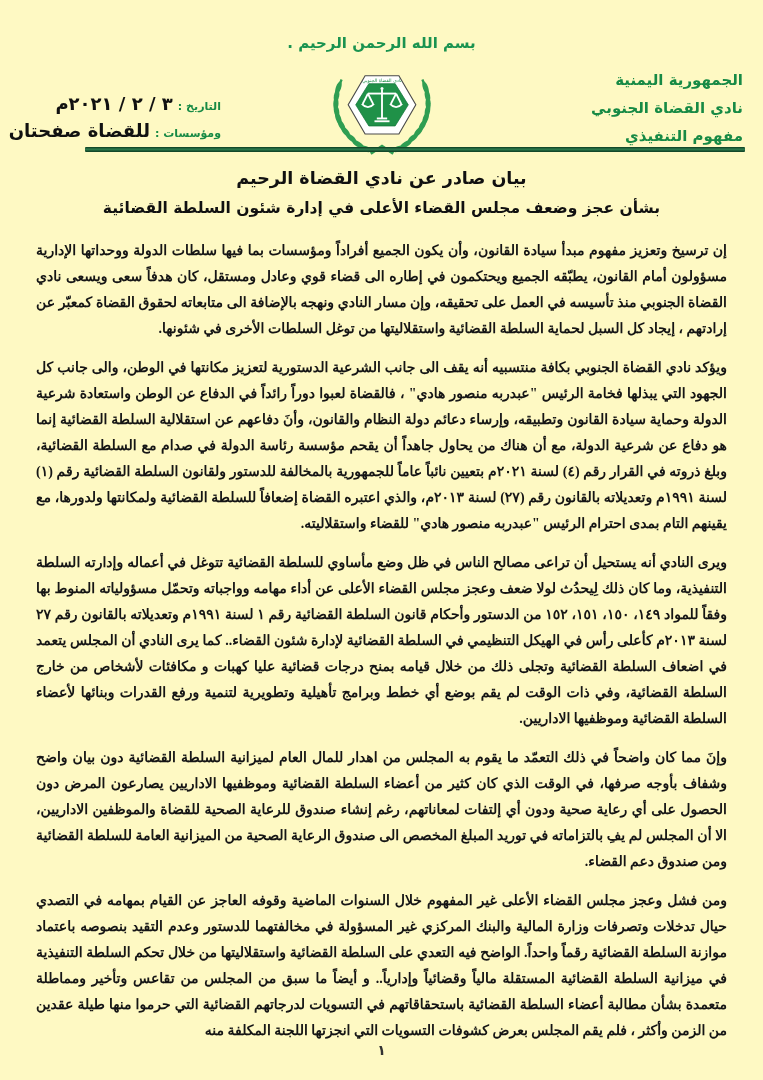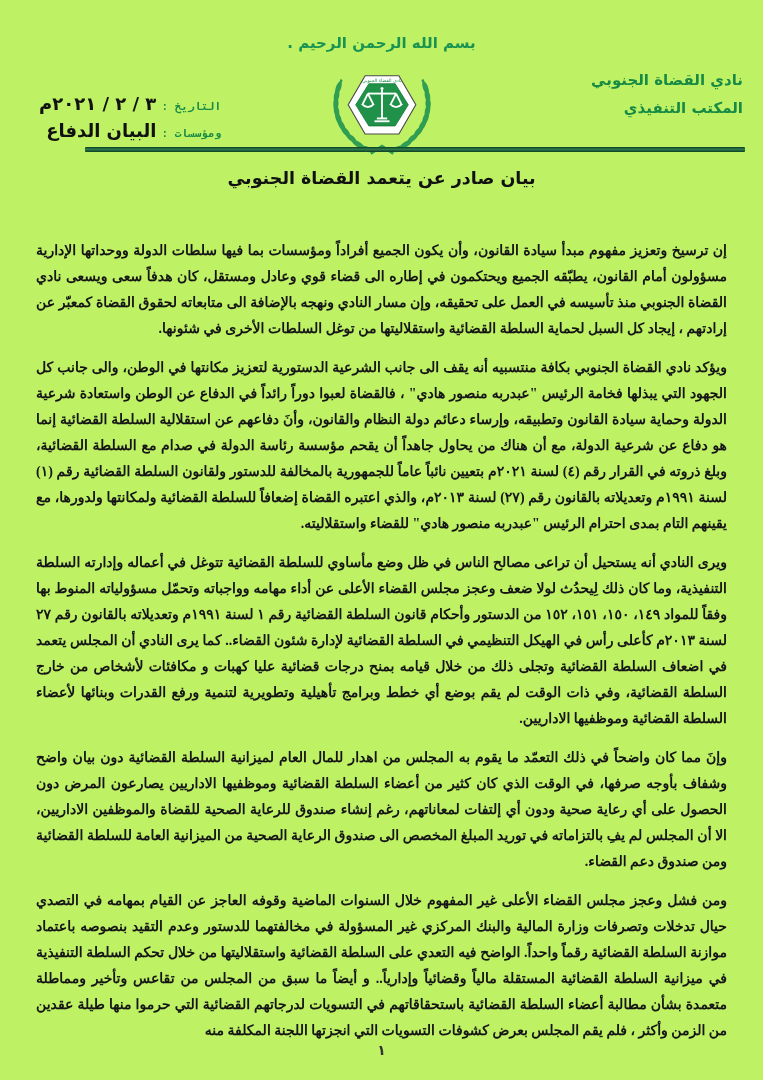--- a/index.html
+++ b/index.html
@@ -1,20 +1,20 @@
 <!DOCTYPE html>
 <html lang="ar" dir="rtl"><head>
 <meta charset="utf-8">
 <style>
   html,body{margin:0;padding:0;background:#e8e8e8;}
   .page{
     position:relative;
     width:763px;height:1080px;
     margin:0 auto;
-    background:#bef264;
+    background:#fef9c3;
     font-family:"DejaVu Sans",sans-serif;
     direction:rtl;
     overflow:hidden;
     color:#1a1a1a;
   }
   
   .bismillah{
     position:absolute;top:34px;left:0;right:0;
     text-align:center;
     color:#1a9350;font-weight:bold;font-size:15px;
@@ -24,21 +24,21 @@
     text-align:right;
     color:#178a45;font-weight:bold;font-size:15px;
     line-height:28px;
   }
   .meta-block{
     position:absolute;top:92px;left:26px;width:195px;
     direction:rtl;text-align:right;
     line-height:24px;
   }
   .meta-row{white-space:nowrap;}
-  .meta-label{color:#178a45;font-weight:bold;font-size:11px;font-family:Liberation Mono, monospace;}
+  .meta-label{color:#178a45;font-weight:bold;font-size:11px;}
   .meta-value{color:#111;font-weight:bold;font-size:18px;}
   .logo-wrap{
     position:absolute;top:56px;left:50%;
     transform:translateX(-50%);
     width:128px;height:108px;
   }
   .separator{
     position:absolute;top:147px;left:85px;width:660px;height:5px;
     background:linear-gradient(to bottom,#0d3c21 0%,#2e7d4e 45%,#0d3c21 100%);
     border-radius:1px;
@@ -68,22 +68,23 @@
   }
 </style>
 </head>
 <body>
 
 <div class="page">
 
   <div class="bismillah">بسم الله الرحمن الرحيم .</div>
 
   <div class="org-block">
+    <div>الجمهورية اليمنية</div>
     <div>نادي القضاة الجنوبي</div>
-    <div>المكتب التنفيذي</div>
+    <div>مفهوم التنفيذي</div>
   </div>
 
   <div class="logo-wrap">
     <svg viewBox="0 0 130 115" width="128" height="108">
 
       <path d="M22,25 Q2,70 48,100" fill="none" stroke="#2f9e52" stroke-width="2.5"></path>
       <path d="M108,25 Q128,70 82,100" fill="none" stroke="#2f9e52" stroke-width="2.5"></path>
       <path d="M53,104 L65,96 L77,104" fill="none" stroke="#2f9e52" stroke-width="3"></path>
 
       <g fill="#2f9e52">
@@ -134,27 +135,28 @@
     </svg>
   </div>
 
   <div class="meta-block">
     <div class="meta-row">
       <span class="meta-label">التاريخ :</span>
       <span class="meta-value">٣ / ٢ / ٢٠٢١م</span>
     </div>
     <div class="meta-row">
       <span class="meta-label">ومؤسسات :</span>
-      <span class="meta-value">البيان الدفاع</span>
+      <span class="meta-value">للقضاة صفحتان</span>
     </div>
   </div>
 
   <div class="separator"></div>
 
-  <div class="title">بيان صادر عن يتعمد القضاة الجنوبي</div>
+  <div class="title">بيان صادر عن نادي القضاة الرحيم</div>
+  <div class="subtitle">بشأن عجز وضعف مجلس القضاء الأعلى في إدارة شئون السلطة القضائية</div>
 
   <div class="content">
     <p>إن ترسيخ وتعزيز مفهوم مبدأ سيادة القانون، وأن يكون الجميع أفراداً ومؤسسات بما فيها سلطات الدولة ووحداتها الإدارية مسؤولون أمام القانون، يطبّقه الجميع ويحتكمون في إطاره الى قضاء قوي وعادل ومستقل، كان هدفاً سعى ويسعى نادي القضاة الجنوبي منذ تأسيسه في العمل على تحقيقه، وإن مسار النادي ونهجه بالإضافة الى متابعاته لحقوق القضاة كمعبّر عن إرادتهم ، إيجاد كل السبل لحماية السلطة القضائية واستقلاليتها من توغل السلطات الأخرى في شئونها.</p>
     <p>ويؤكد نادي القضاة الجنوبي بكافة منتسبيه  أنه يقف الى جانب الشرعية الدستورية لتعزيز مكانتها في الوطن، والى جانب كل الجهود التي يبذلها فخامة الرئيس "عبدربه منصور هادي" ، فالقضاة لعبوا دوراً رائداً في الدفاع عن الوطن واستعادة شرعية الدولة وحماية سيادة القانون وتطبيقه، وإرساء دعائم دولة النظام والقانون، وأنَ دفاعهم عن استقلالية السلطة القضائية إنما هو دفاع عن شرعية الدولة، مع أن هناك من يحاول جاهداً أن يقحم مؤسسة رئاسة الدولة في صدام مع السلطة القضائية، وبلغ ذروته في القرار رقم (٤) لسنة ٢٠٢١م بتعيين نائباً عاماً للجمهورية بالمخالفة للدستور ولقانون السلطة القضائية رقم (١) لسنة ١٩٩١م وتعديلاته بالقانون رقم (٢٧) لسنة ٢٠١٣م، والذي اعتبره القضاة إضعافاً للسلطة القضائية ولمكانتها ولدورها، مع يقينهم التام بمدى احترام الرئيس "عبدربه منصور هادي" للقضاء واستقلاليته.</p>
     <p>ويرى النادي أنه يستحيل أن تراعى مصالح الناس في ظل وضع مأساوي للسلطة القضائية تتوغل في أعماله وإدارته السلطة التنفيذية، وما كان ذلك لِيحدُث لولا ضعف وعجز مجلس القضاء الأعلى عن أداء مهامه وواجباته وتحمّل مسؤولياته المنوط بها وفقاً للمواد ١٤٩، ١٥٠، ١٥١، ١٥٢ من الدستور وأحكام قانون السلطة القضائية رقم ١ لسنة ١٩٩١م وتعديلاته بالقانون رقم ٢٧ لسنة ٢٠١٣م كأعلى رأس في الهيكل التنظيمي في السلطة القضائية لإدارة شئون القضاء.. كما يرى النادي أن المجلس يتعمد في اضعاف السلطة القضائية وتجلى ذلك من خلال قيامه بمنح درجات قضائية عليا كهبات و مكافئات لأشخاص من خارج السلطة القضائية، وفي ذات الوقت لم يقم بوضع أي خطط وبرامج تأهيلية وتطويرية لتنمية ورفع القدرات وبنائها لأعضاء السلطة القضائية وموظفيها الاداريين.</p>
     <p>وإنَ مما كان واضحاً في ذلك التعمّد ما يقوم به المجلس من اهدار للمال العام لميزانية السلطة القضائية دون بيان واضح وشفاف بأوجه صرفها، في الوقت الذي كان كثير من أعضاء السلطة القضائية وموظفيها الاداريين يصارعون المرض دون الحصول على أي رعاية صحية ودون أي إلتفات لمعاناتهم، رغم إنشاء صندوق للرعاية الصحية للقضاة والموظفين الاداريين، الا أن المجلس لم يفِ بالتزاماته في توريد المبلغ المخصص الى صندوق الرعاية الصحية من الميزانية العامة للسلطة القضائية ومن صندوق دعم القضاء.</p>
     <p>ومن فشل وعجز مجلس القضاء الأعلى غير المفهوم خلال السنوات الماضية وقوفه العاجز عن القيام بمهامه في التصدي حيال تدخلات وتصرفات وزارة المالية والبنك المركزي غير المسؤولة في مخالفتهما للدستور وعدم التقيد بنصوصه باعتماد موازنة السلطة القضائية رقماً واحداً. الواضح فيه التعدي على السلطة القضائية واستقلاليتها من خلال تحكم السلطة التنفيذية في ميزانية السلطة القضائية المستقلة مالياً وقضائياً وإدارياً.. و أيضاً ما سبق من المجلس من تقاعس وتأخير ومماطلة متعمدة بشأن مطالبة أعضاء السلطة القضائية باستحقاقاتهم في التسويات لدرجاتهم القضائية التي حرموا منها طيلة عقدين من الزمن وأكثر ، فلم يقم المجلس بعرض كشوفات التسويات التي انجزتها اللجنة المكلفة منه</p>
   </div>
 
   <div class="page-number">١</div>

